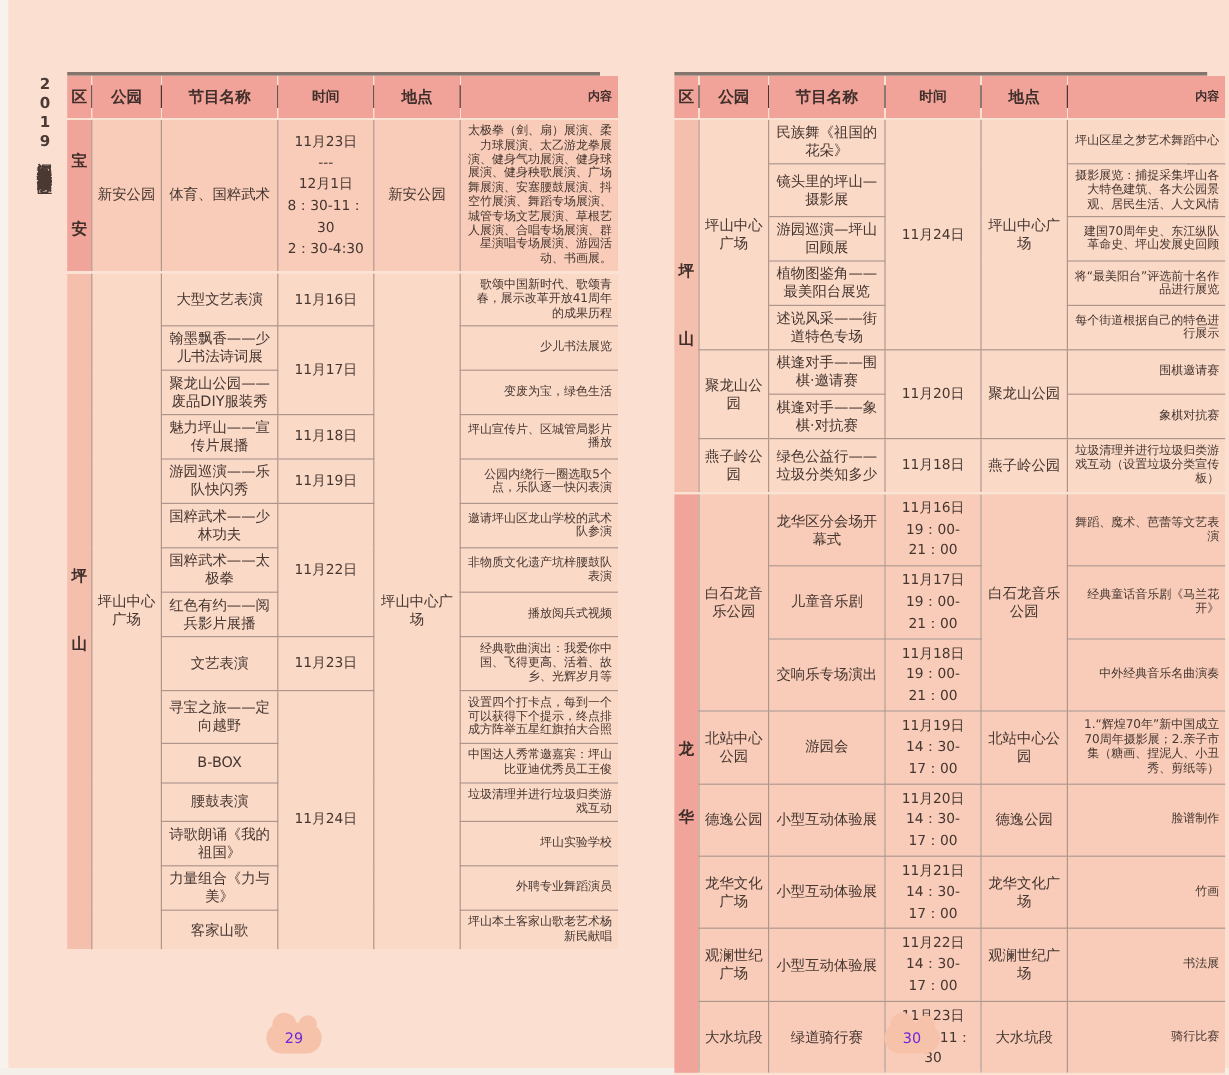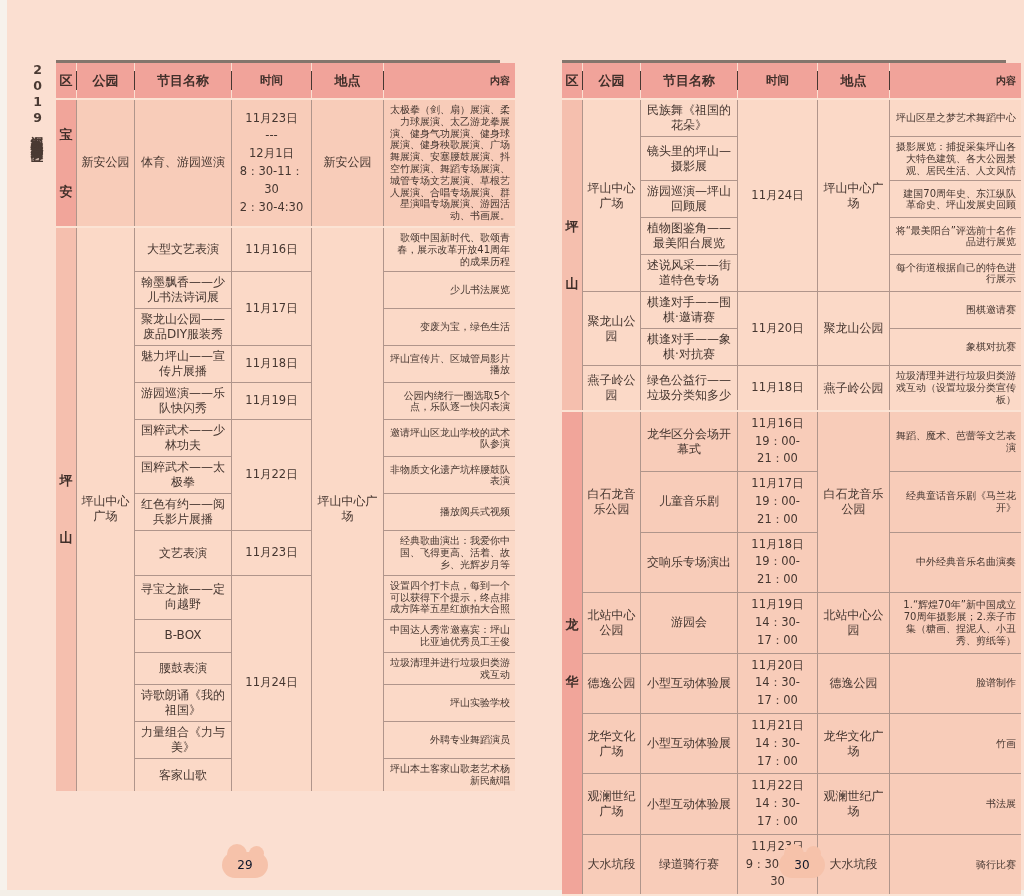--- a/index.html
+++ b/index.html
@@ -54,31 +54,31 @@
   tr.sec-a td.district{background:#f1a59a;}
   tr.sec-b td.district{background:#f5bfae;}
   td.district{
     font-weight:bold;font-size:13px;line-height:4.4;padding:0;color:#3f2e29;
   }
   tr.sec-first td{border-top:2px solid #fbe3d4;}
 
   .cloud{
     position:absolute;width:46px;height:26px;background:#f6c2aa;border-radius:13px;
     display:flex;align-items:center;justify-content:center;
-    font-size:12px;color:#0f172a;
+    font-size:12px;color:#6d28d9;
   }
   .cloud::before{
     content:'';position:absolute;width:20px;height:20px;background:#f6c2aa;border-radius:50%;top:-8px;left:5px;
   }
   .cloud::after{
     content:'';position:absolute;width:15px;height:15px;background:#f6c2aa;border-radius:50%;top:-6px;right:4px;
   }
   .cloud span{position:relative;z-index:1;}
   #cloud-left{left:222px;top:852px;}
-  #cloud-right{left:779px;top:852px;}
+  #cloud-right{left:737px;top:852px;}
 </style>
 </head>
 <body>
 
 <div class="edge-left"></div>
 <div class="edge-bottom"></div>
 
 <div id="vtitle-left" class="vtitle">2019深圳公园文化季活动排期表（各区）</div>
 <div id="vtitle-right" class="vtitle">2019深圳公园文化季活动排期表（各区）</div>
 
@@ -92,21 +92,21 @@
         <th class="col3">时间</th>
         <th class="col4">地点</th>
         <th class="col5">内容</th>
       </tr>
     </thead>
     <tbody>
         <tr class="sec-a sec-first">
           <td class="col0 district">宝
 安</td>
           <td class="col1">新安公园</td>
-          <td class="col2">体育、游园巡演</td>
+          <td class="col2">体育、国粹武术</td>
           <td class="col3">11月23日
 ---
 12月1日
 8：30-11：30
 2：30-4:30</td>
           <td class="col4">新安公园</td>
           <td class="col5">太极拳（剑、扇）展演、柔力球展演、太乙游龙拳展演、健身气功展演、健身球展演、健身秧歌展演、广场舞展演、安塞腰鼓展演、抖空竹展演、舞蹈专场展演、城管专场文艺展演、草根艺人展演、合唱专场展演、群星演唱专场展演、游园活动、书画展。</td>
         </tr>
         <tr class="sec-b sec-first">
           <td rowspan="15" class="col0 district">坪

